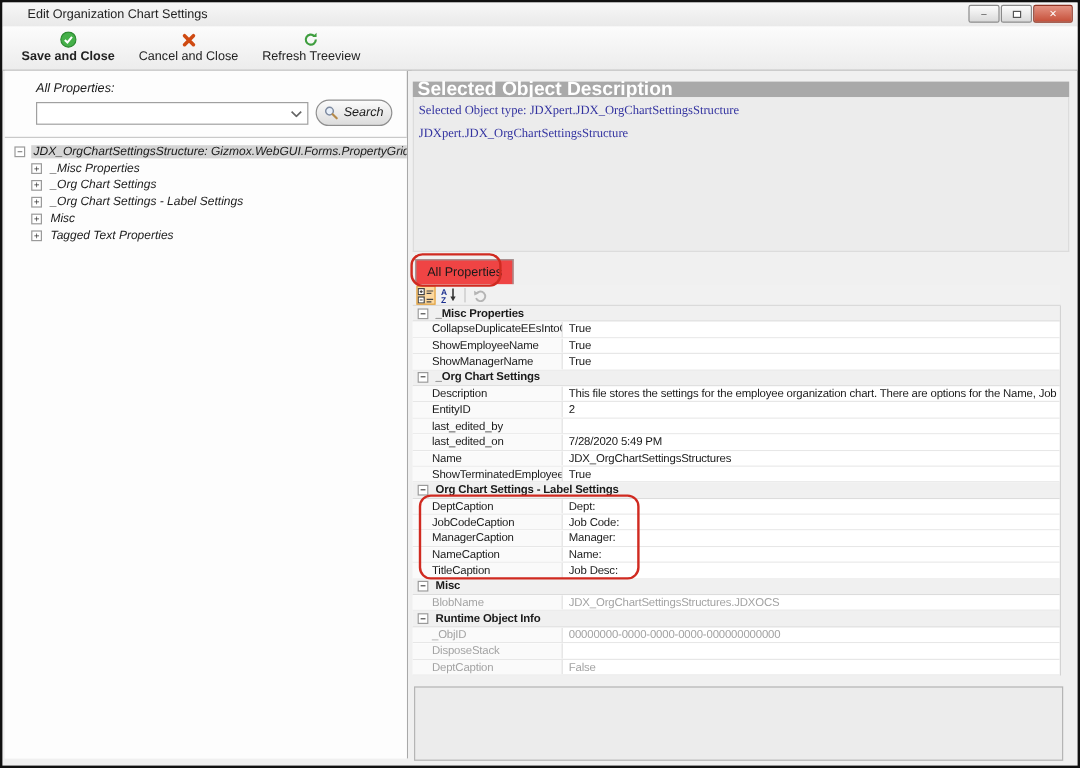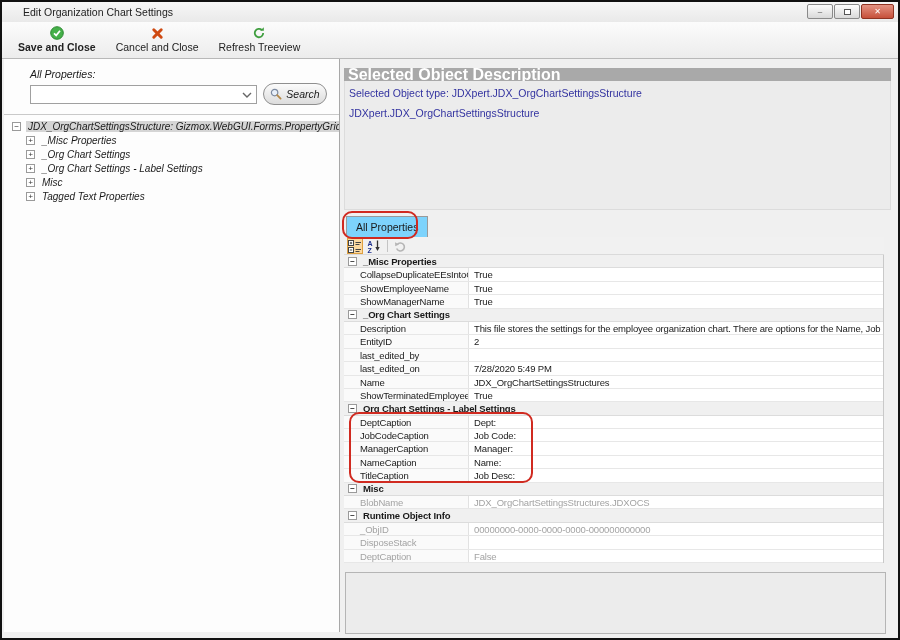--- a/index.html
+++ b/index.html
@@ -48,24 +48,24 @@
   .trow.child{padding-left:22px;}
   .pbox{display:inline-block;width:9px;height:9px;border:1px solid #9a9a9a;background:#fff;
     font-size:8px;line-height:7px;text-align:center;color:#333;margin-right:5px;flex:0 0 9px;}
   .trow .tlbl{padding:0 2px;}
   .trow.root .tlbl{background:#d5d5d5;}
   
   .rightpanel{position:absolute;left:341px;top:57px;right:2px;bottom:2px;background:#f0f0f0;}
   .desc-header{position:absolute;left:1px;right:5px;top:9px;height:13px;background:#a9a9a9;
     color:#fff;font-weight:bold;font-size:16px;line-height:13px;padding-left:4px;}
   .desc-body{position:absolute;left:1px;right:5px;top:22px;height:129px;background:#ececec;
-    border:1px solid #dcdcdc;border-top:none;padding:6px 0 0 4px;}
+    border:1px solid #dcdcdc;border-top:none;padding:6px 0 0 4px;font-family:Liberation Serif, serif;}
   .desc-line{color:#3333a0;font-size:10.5px;margin-bottom:8px;white-space:nowrap;}
   .tabstrip{position:absolute;left:1px;right:12px;top:156px;height:22px;}
-  .tab{position:absolute;left:2px;top:1px;height:21px;padding:0 9px;background:#7dd3fc;
+  .tab{position:absolute;left:2px;top:1px;height:21px;padding:0 9px;background:#ef4444;
     border:1px solid #9a9a9a;border-bottom:none;display:flex;align-items:center;font-size:10.5px;}
   .gridtoolbar{position:absolute;left:1px;right:12px;top:178px;height:18px;background:#f1f1f1;
     display:flex;align-items:center;padding-left:3px;gap:3px;border-bottom:1px solid #dadada;}
   .gicon{width:16px;height:16px;display:flex;align-items:center;justify-content:center;}
   .gicon.selected{background:#fcd9a0;border:1px solid #dfa040;}
   .gsep{width:1px;height:12px;background:#c4c4c4;margin:0 2px;}
   
   .grid{position:absolute;left:1px;right:12px;top:196px;background:#fff;
     border-right:1px solid #c9c9c9;font-size:9.5px;letter-spacing:-0.15px;}
   .grow{display:flex;height:13.4px;line-height:13px;overflow:hidden;}

